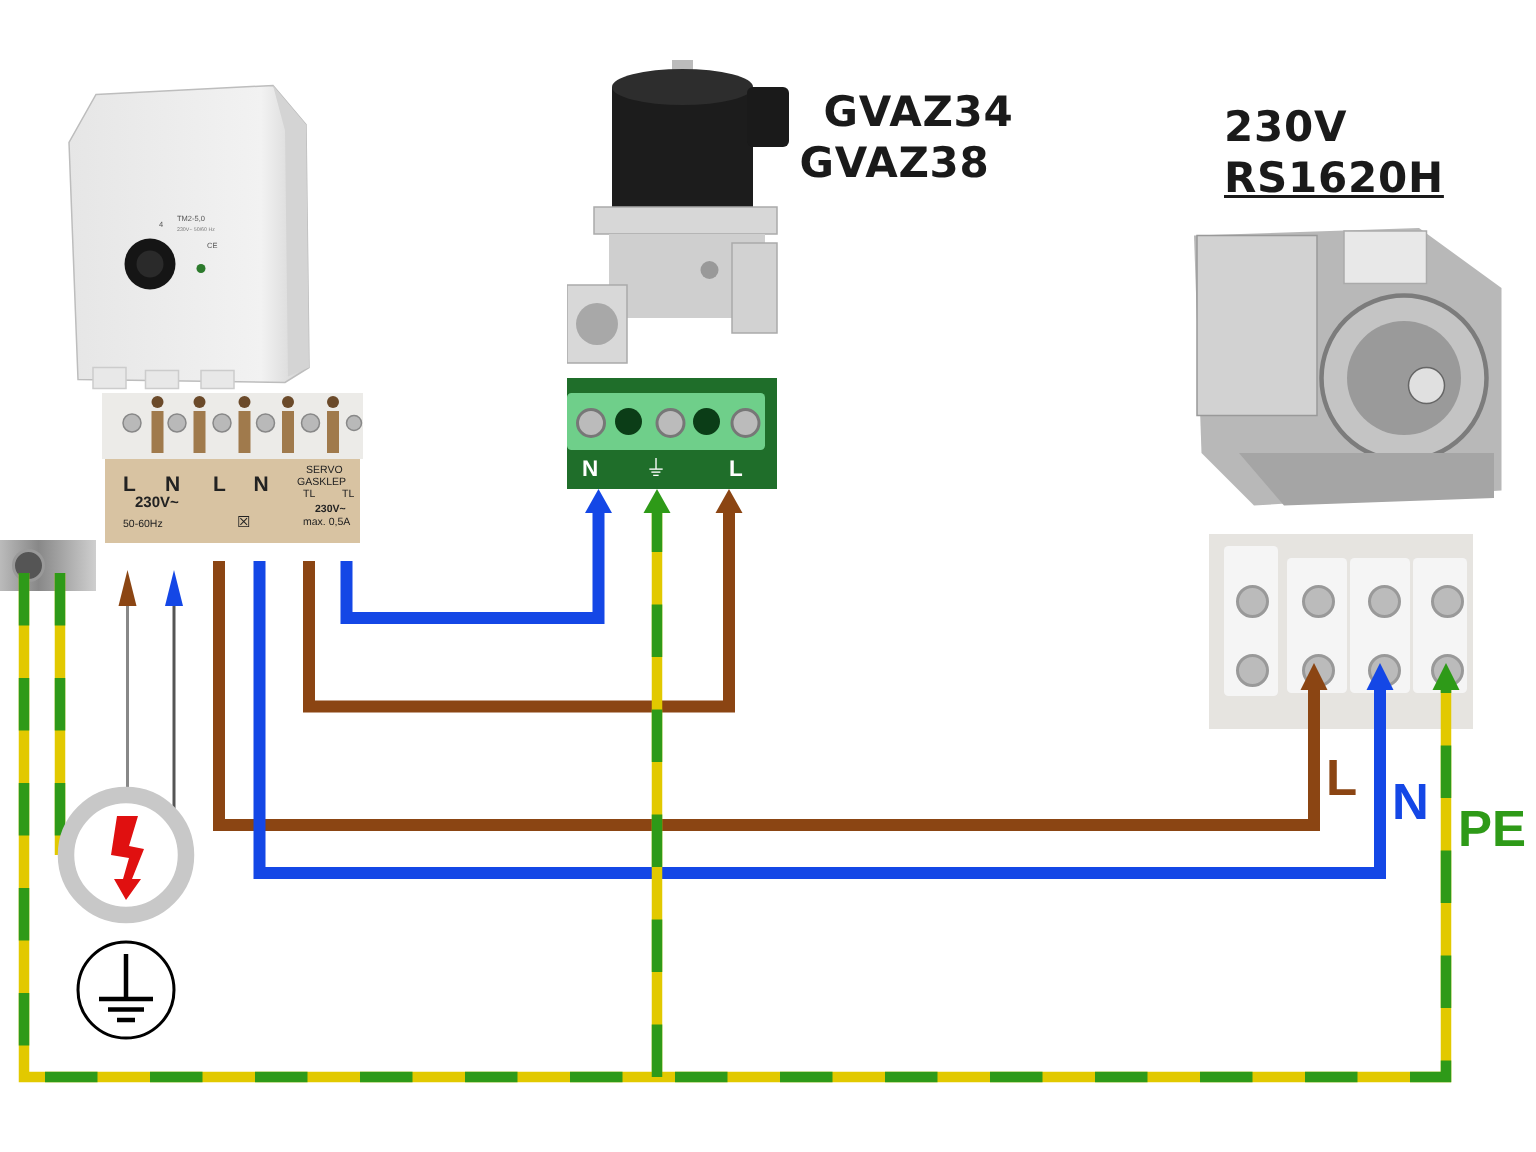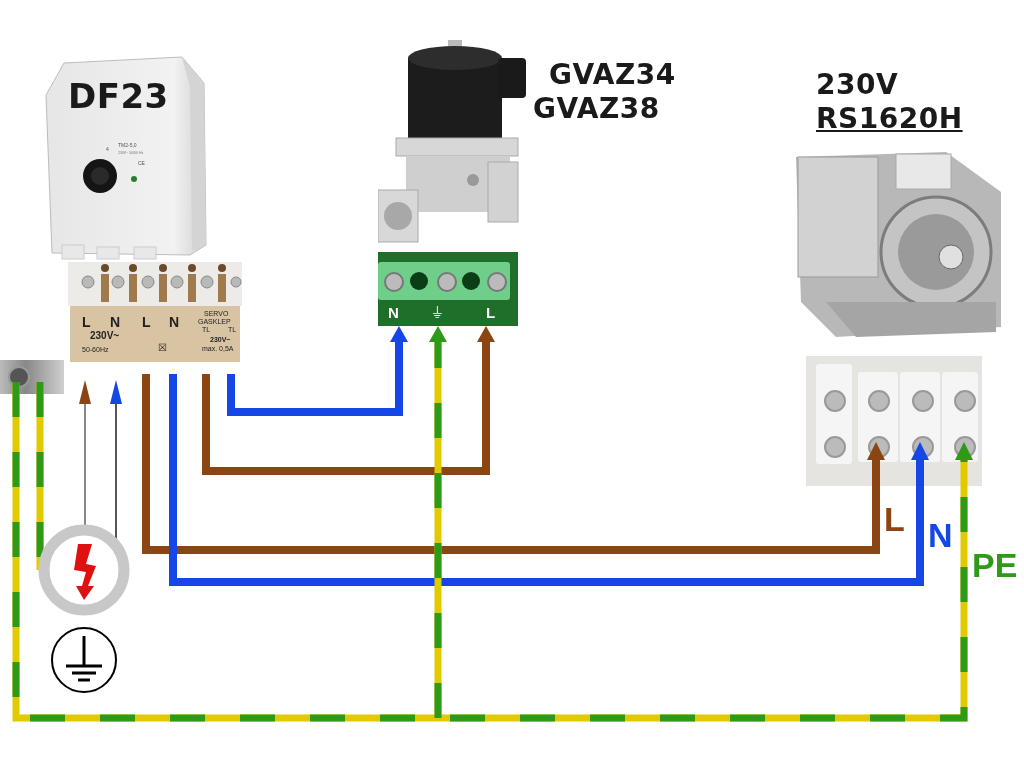--- a/index.html
+++ b/index.html
@@ -27,21 +27,20 @@
     <circle cx="58" cy="121" r="9" fill="#2a2a2a"></circle>
     <circle cx="92" cy="124" r="3" fill="#2c7a2c"></circle>
     <text x="64" y="96" font-size="5" fill="#555">4</text>
     <text x="76" y="92" font-size="5" fill="#555">TM2-5,0</text>
     <text x="76" y="99" font-size="3.5" fill="#777">230V~ 50/60 Hz</text>
     <text x="96" y="110" font-size="5" fill="#555">CE</text>
     <rect x="20" y="190" width="22" height="14" fill="#e8e8e8" stroke="#ccc"></rect>
     <rect x="55" y="192" width="22" height="12" fill="#e8e8e8" stroke="#ccc"></rect>
     <rect x="92" y="192" width="22" height="12" fill="#e8e8e8" stroke="#ccc"></rect>
   </svg>
-  <div class="abs title" style="left:26px;top:24px;font-size:34px;">DF23</div>
 </div>
 
 <div class="abs" style="left:68px;top:262px;width:174px;height:100px;">
   <svg width="174" height="100" viewBox="0 0 174 100">
     <rect x="0" y="0" width="174" height="44" fill="#ecebe8"></rect>
     <g fill="#6b4a2a">
       <circle cx="37" cy="6" r="4"></circle>
         <circle cx="65" cy="6" r="4"></circle>
         <circle cx="95" cy="6" r="4"></circle>
         <circle cx="124" cy="6" r="4"></circle>
@@ -185,13 +184,13 @@
   <g stroke="#000" stroke-width="3">
     <line x1="84" y1="636" x2="84" y2="666"></line>
     <line x1="66" y1="666" x2="102" y2="666"></line>
     <line x1="72" y1="673" x2="96" y2="673"></line>
     <line x1="78" y1="680" x2="90" y2="680"></line>
   </g>
 </svg>
 
 <div class="abs wire-label" style="left: 884px; top: 500px; color: rgb(139, 69, 19);">L</div>
 <div class="abs wire-label" style="left: 928px; top: 516px; color: rgb(20, 71, 230);">N</div>
-<div class="abs wire-label" style="left: 972px; top: 534px; color: rgb(46, 154, 24); margin-top: 12px;">PE</div>
+<div class="abs wire-label" style="left: 972px; top: 534px; color: rgb(46, 154, 24);">PE</div>
 
 </body></html>

